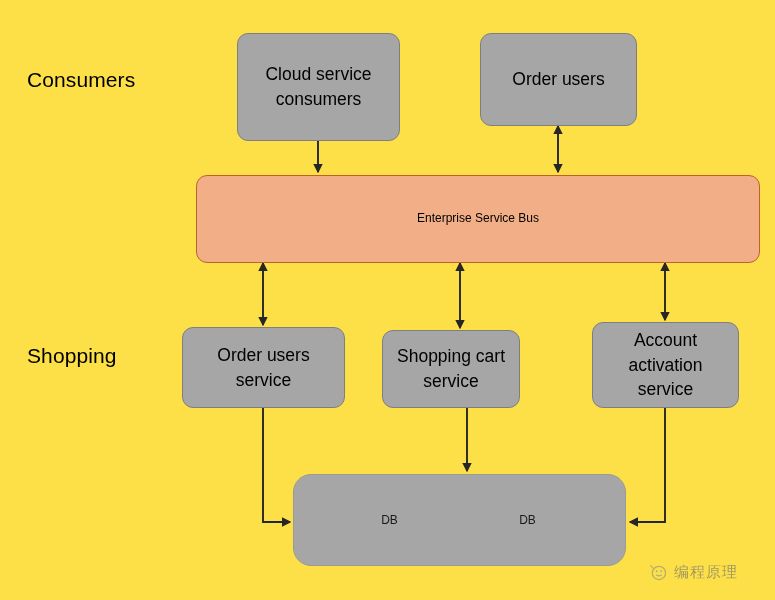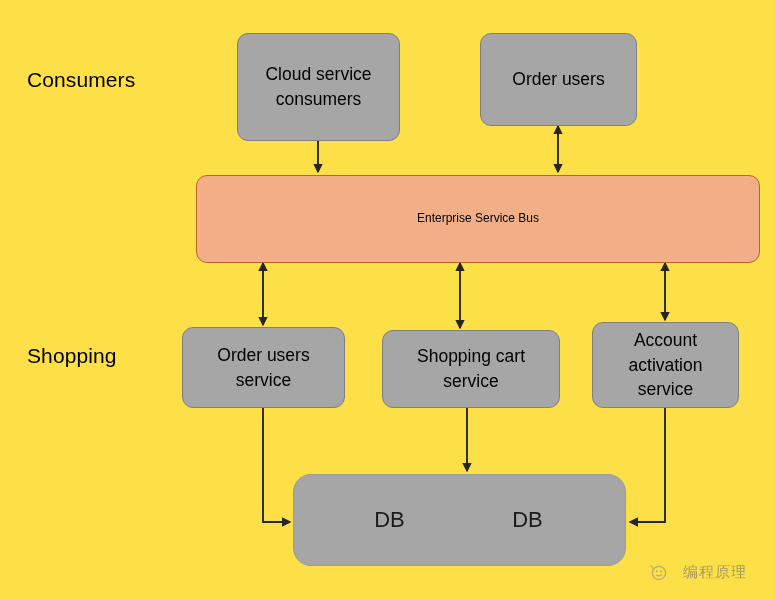--- a/index.html
+++ b/index.html
@@ -65,31 +65,31 @@
     position: absolute;
     box-sizing: border-box;
     background: #a6a6a6;
     border: 1.2px solid #9a9a9a;
     border-radius: 18px;
   }
   .db-label {
     position: absolute;
     width: 100%;
     text-align: center;
-    font-size: 22px;
+    font-size: 12px;
     color: #1a1a1a;
     top: 50%;
     transform: translateY(-50%);
     pointer-events: none;
   }
   #watermark {
     position: absolute;
     display: flex;
     align-items: center;
-    gap: 14px;
+    gap: 5px;
     opacity: 0.62;
   }
   #watermark-text {
     font-size: 15px;
     color: #6f6f6f;
     letter-spacing: 1px;
     white-space: nowrap;
   }
   #watermark-logo {
     width: 21px;
@@ -178,21 +178,21 @@
 
   <div class="node node-orange" id="esb-bar" style="left:180px; top:175px; width:564px; height:88px;">
     <span class="node-label">Enterprise Service Bus</span>
   </div>
 
   <div class="node node-gray" style="left:182px; top:327px; width:163px; height:81px;">
     <span class="node-label">Order users
 service</span>
   </div>
 
-  <div class="node node-gray" style="left:382px; top:330px; width:178px; height:78px;">
+  <div class="node node-gray" style="left:382px; top:330px; width:138px; height:78px;">
     <span class="node-label">Shopping cart
 service</span>
   </div>
 
   <div class="node node-gray" style="left:592px; top:322px; width:147px; height:86px;">
     <span class="node-label">Account
 activation
 service</span>
   </div>
 

